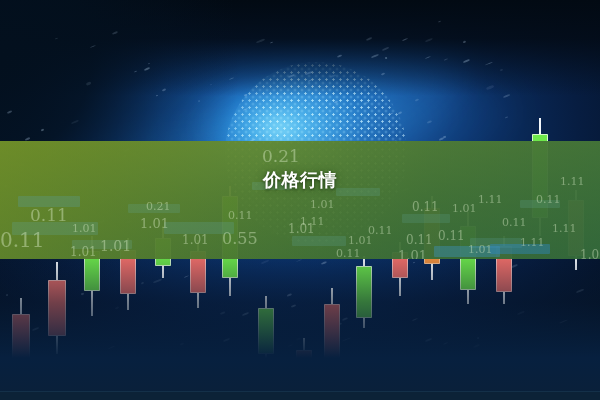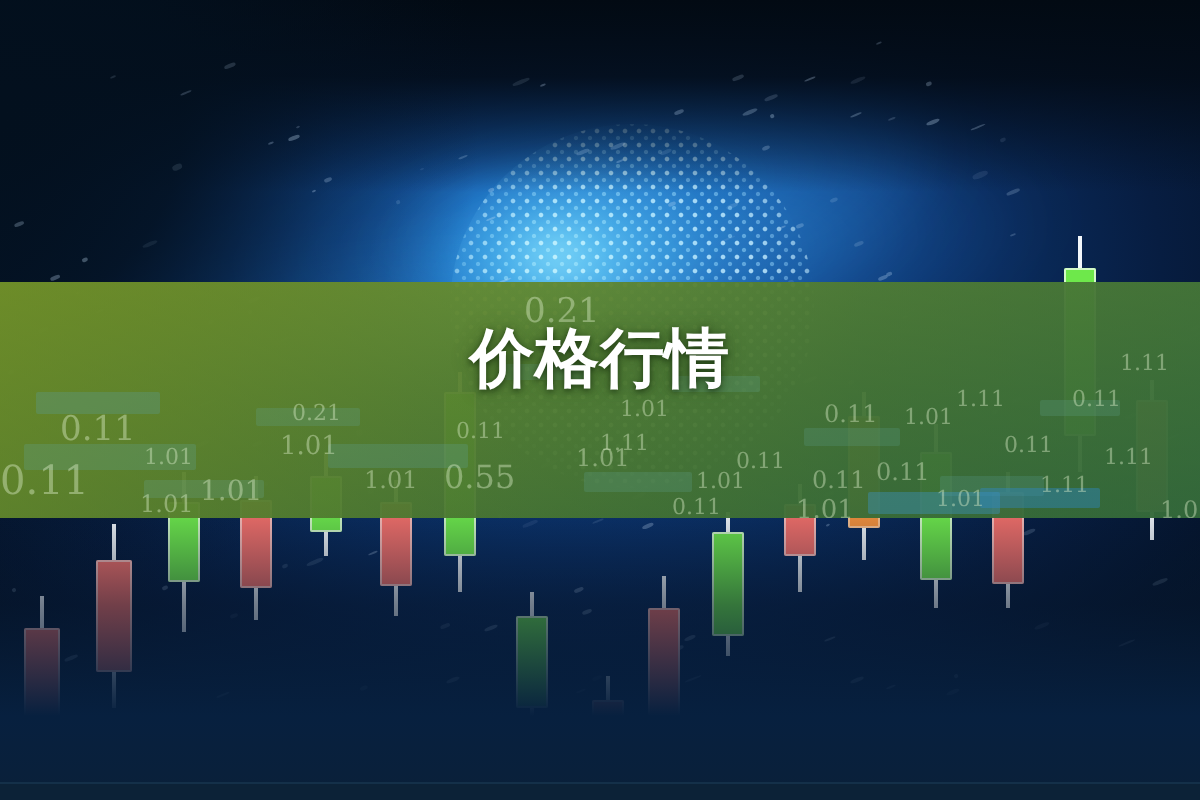--- a/index.html
+++ b/index.html
@@ -148,21 +148,21 @@
   }
   .title-line {
     color: #ffffff;
     font-weight: 700;
     font-size: 25px;
     line-height: 39px;
     letter-spacing: 0.5px;
     text-shadow: 0 1px 3px rgba(18,40,10,0.75), 0 0 10px rgba(30,60,20,0.45);
     white-space: nowrap;
   }
-  .title-line.second { font-size: 32px; }
+  .title-line.second { font-size: 18px; }
 </style>
 </head>
 <body>
 
 <div id="stage">
 
   <div class="bg-base"></div>
   <div class="sw1 swoosh"></div>
   <div class="sw2 swoosh"></div>
   <div class="sw3 swoosh"></div>

